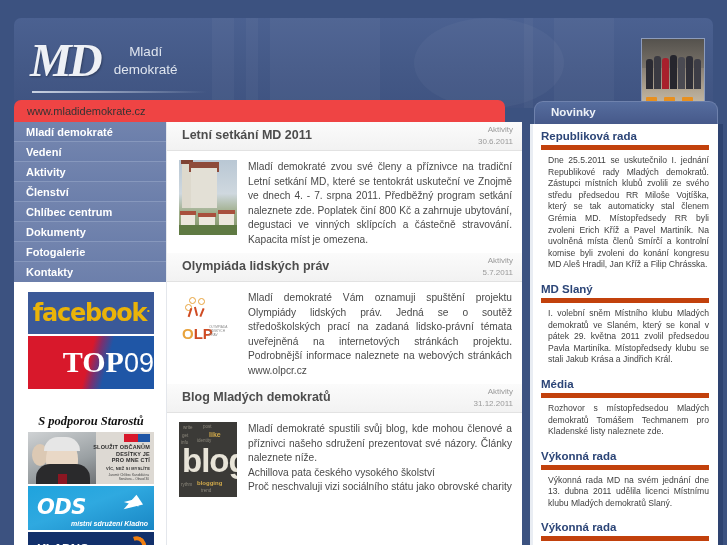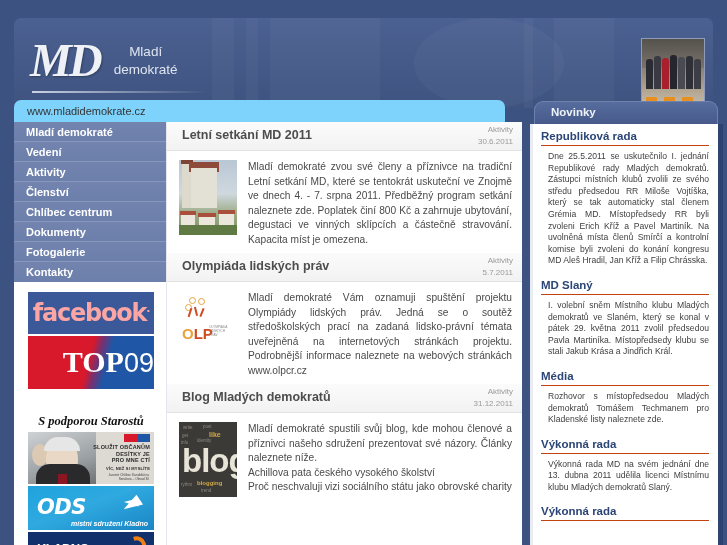--- a/index.html
+++ b/index.html
@@ -75,21 +75,21 @@
   .hp-wall { position:absolute; left:0; right:0; top:0; height:38%; background:linear-gradient(180deg,#55524d,#7a736a); }
   .hp-person { position:absolute; width:7px; border-radius:3px 3px 0 0; bottom:34%; }
   .hp-chair { position:absolute; width:11px; height:15px; background:#e8901f; bottom:2px; border-radius:1px;}
   .hp-chair:after{content:'';position:absolute;left:0;right:0;bottom:-2px;height:4px;background:#d47d12;}
 
   
   .url-tab {
     position: absolute;
     left: 14px; top: 100px;
     width: 491px; height: 22px;
-    background: #7dd3fc;
+    background: #ef4444;
     border-radius: 7px 7px 0 0;
     color: #333;
     font-size: 11px;
     line-height: 22px;
     padding-left: 13px;
   }
   
   .novinky-tab {
     position: absolute;
     left: 534px; top: 101px;
@@ -153,21 +153,21 @@
 
   
   .banners { padding: 10px 0 0 14px; }
   .bnr { width: 126px; display:block; margin-bottom: 2px; position: relative; overflow:hidden; cursor:pointer;}
 
   .bnr-fb {
     height: 42px; background: #3b5998;
     display:flex; align-items:center; justify-content:center;
   }
   .bnr-fb span {
-    color:#fca5a5; font-size:24px; font-weight:bold; letter-spacing:-1.2px;
+    color:#eab308; font-size:24px; font-weight:bold; letter-spacing:-1.2px;
     font-family:"DejaVu Sans", sans-serif;
   }
   .bnr-fb span i { font-style:normal; font-size:11px; vertical-align: super;}
 
   .bnr-top09 {
     height: 53px;
     background: linear-gradient(105deg,#d8182b 0%,#d8182b 48%,#7b2f6e 54%,#1f56a6 62%,#1f56a6 100%);
     display:flex; align-items:center; justify-content:flex-end;
   }
   .bnr-top09 .t09 {
@@ -288,21 +288,21 @@
   .t3 { background:#3b3a37; }
   .t3 .cloudword { position:absolute; color:#b9b5a8; font-family:"Liberation Sans",sans-serif; }
   .t3 .big { left:3px; top:22px; font-size:33px; font-weight:bold; color:#e8e4d8; letter-spacing:-1px; line-height:33px;}
   .t3 .mid { font-size:7px; color:#cfa84a; font-weight:bold;}
   .t3 .sm  { font-size:4.5px; color:#8e8a7e;}
 
   
   .news { padding: 6px 9px 0 8px; }
   .news-h {
     color:#2c4577; font-size:11.5px; font-weight:bold;
-    padding-bottom:3px; border-bottom:1px solid #c2410c;
+    padding-bottom:3px; border-bottom:5px solid #c2410c;
     margin-bottom:5px;
   }
   .news-h.spaced { margin-top:12px; }
   .news-p {
     font-size:8.6px; line-height:11.6px; color:#414141;
     text-align: justify; padding-left: 7px; margin:0 0 2px 0;
   }
 </style>
 </head>
 <body>

